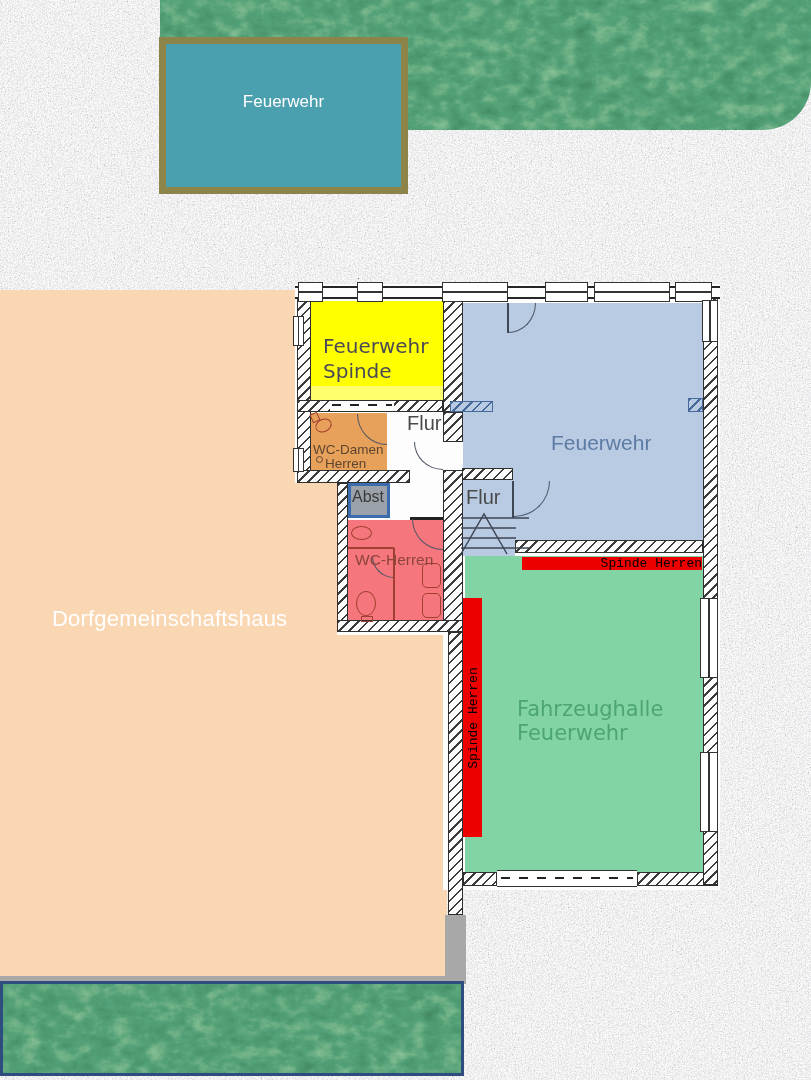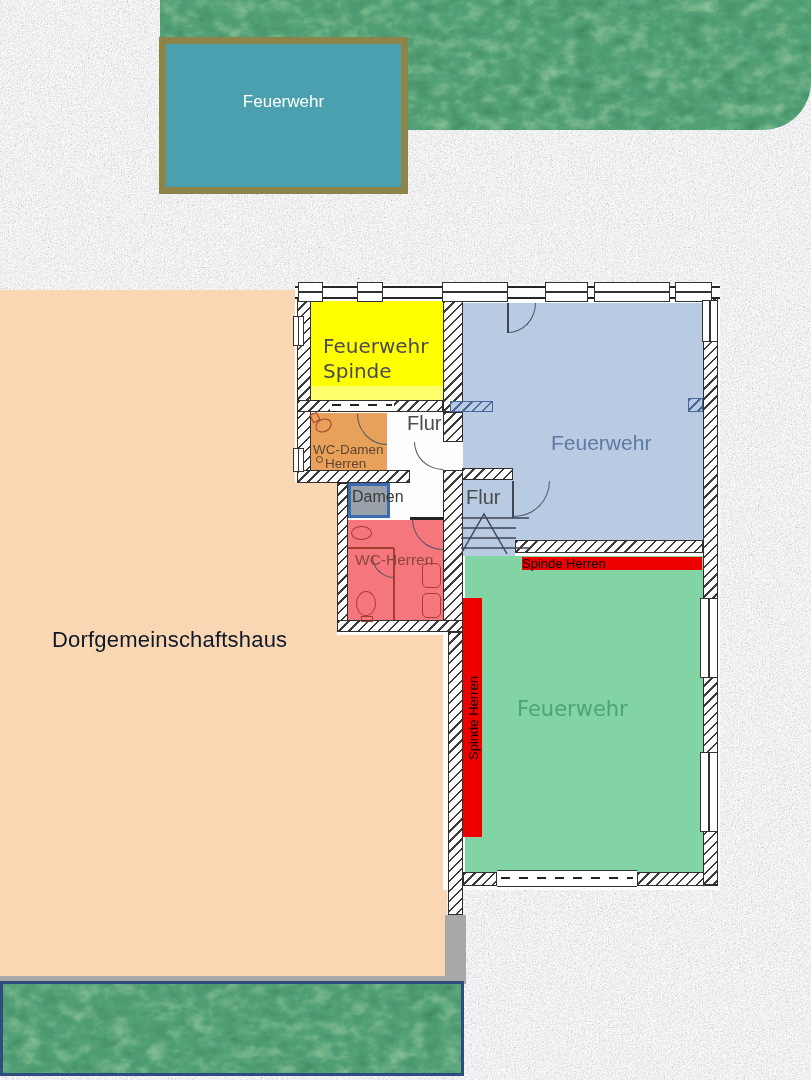--- a/index.html
+++ b/index.html
@@ -13,22 +13,22 @@
   .lawn-wrap{position:absolute;overflow:hidden;}
 
   
   #shed{position:absolute;left:159px;top:37px;width:249px;height:157px;
         border:7px solid #8d8449;box-sizing:border-box;text-align:center;
         color:#fff;font-size:17px;line-height:26px;padding-top:45px;}
 
   
   .peach{position:absolute;background:#f9d7b3;}
   .grayb{position:absolute;background:#a8a8a8;}
-  #building-label{position:absolute;left:52px;top:627px;width:230px;
-        font-size:22px;color:#0f172a;letter-spacing:0.2px;}
+  #building-label{position:absolute;left:52px;top:606px;width:230px;
+        font-size:22px;color:#ffffff;letter-spacing:0.2px;}
 
   
   .pwhite{position:absolute;background:#fdfdfd;}
 
   
   .wall{position:absolute;box-sizing:border-box;border:1px solid #2f2f2f;
         background:repeating-linear-gradient(135deg,#3c3c3c 0 1.6px,#fdfdfd 1.6px 7px);}
   .wall-blue{position:absolute;box-sizing:border-box;border:1px solid #46689a;
         background:repeating-linear-gradient(135deg,#46689a 0 1.6px,#b9cbe3 1.6px 7px);}
   .topwall{position:absolute;box-sizing:border-box;background:#fdfdfd;
@@ -53,21 +53,21 @@
           background:repeating-linear-gradient(90deg,#222 0 9px,transparent 9px 18px);}
   .garage{position:absolute;background:#fff;border-top:1.5px solid #333;
           border-bottom:1.5px solid #333;box-sizing:border-box;}
 
   
   .fx{position:absolute;box-sizing:border-box;border:1.4px solid #a04030;background:transparent;}
   .ln{position:absolute;background:#a04030;}
 
   
   .locker{position:absolute;background:#ee0000;color:#000;font-size:13px;
-          text-align:left;line-height:13px;}
+          text-align:right;line-height:13px;font-family:Liberation Mono, monospace;}
   #spinde-side span{position:absolute;left:50%;top:50%;
           transform:translate(-50%,-50%) rotate(-90deg);white-space:nowrap;}
 </style>
 </head>
 <body>
 
 <div id="stage" class="noselect">
 
   <svg id="granite-svg" width="811" height="1080">
     <defs>
@@ -213,22 +213,23 @@
   <div class="rlabel" style="left:323px;top:334px;font-size:20px;line-height:25px;color:#4a4a57;font-family:'DejaVu Sans',sans-serif;">
     <div>Feuerwehr</div>
     <div>Spinde</div>
   </div>
   <div class="rlabel" style="left:313px;top:443px;font-size:13.5px;line-height:14px;color:#5e4530;">
     <div>WC-Damen</div>
     <div style="padding-left:12px;">Herren</div>
   </div>
   <div class="rlabel" style="left:407px;top:412px;font-size:20px;color:#4a4a4a;">Flur</div>
   <div class="rlabel" style="left:466px;top:486px;font-size:20px;color:#4a4a4a;">Flur</div>
-  <div class="rlabel" style="left:352px;top:488px;font-size:16px;color:#3a3a3a;">Damen</div>
+  <div class="rlabel" style="left:352px;top:488px;font-size:16px;color:#3a3a3a;">Abst</div>
   <div class="rlabel" style="left:355px;top:551px;font-size:15.5px;color:#8c453c;">WC-Herren</div>
   <div class="rlabel" style="left:551px;top:430px;font-size:21px;line-height:26px;color:#5d7ba3;">
     <div>Feuerwehr</div>
   </div>
   <div class="rlabel" style="left:517px;top:697px;font-size:21px;line-height:24px;color:#4ca477;font-family:'DejaVu Sans',sans-serif;">
+    <div>Fahrzeughalle</div>
     <div>Feuerwehr</div>
   </div>
 
 </div>
 
 </body></html>

